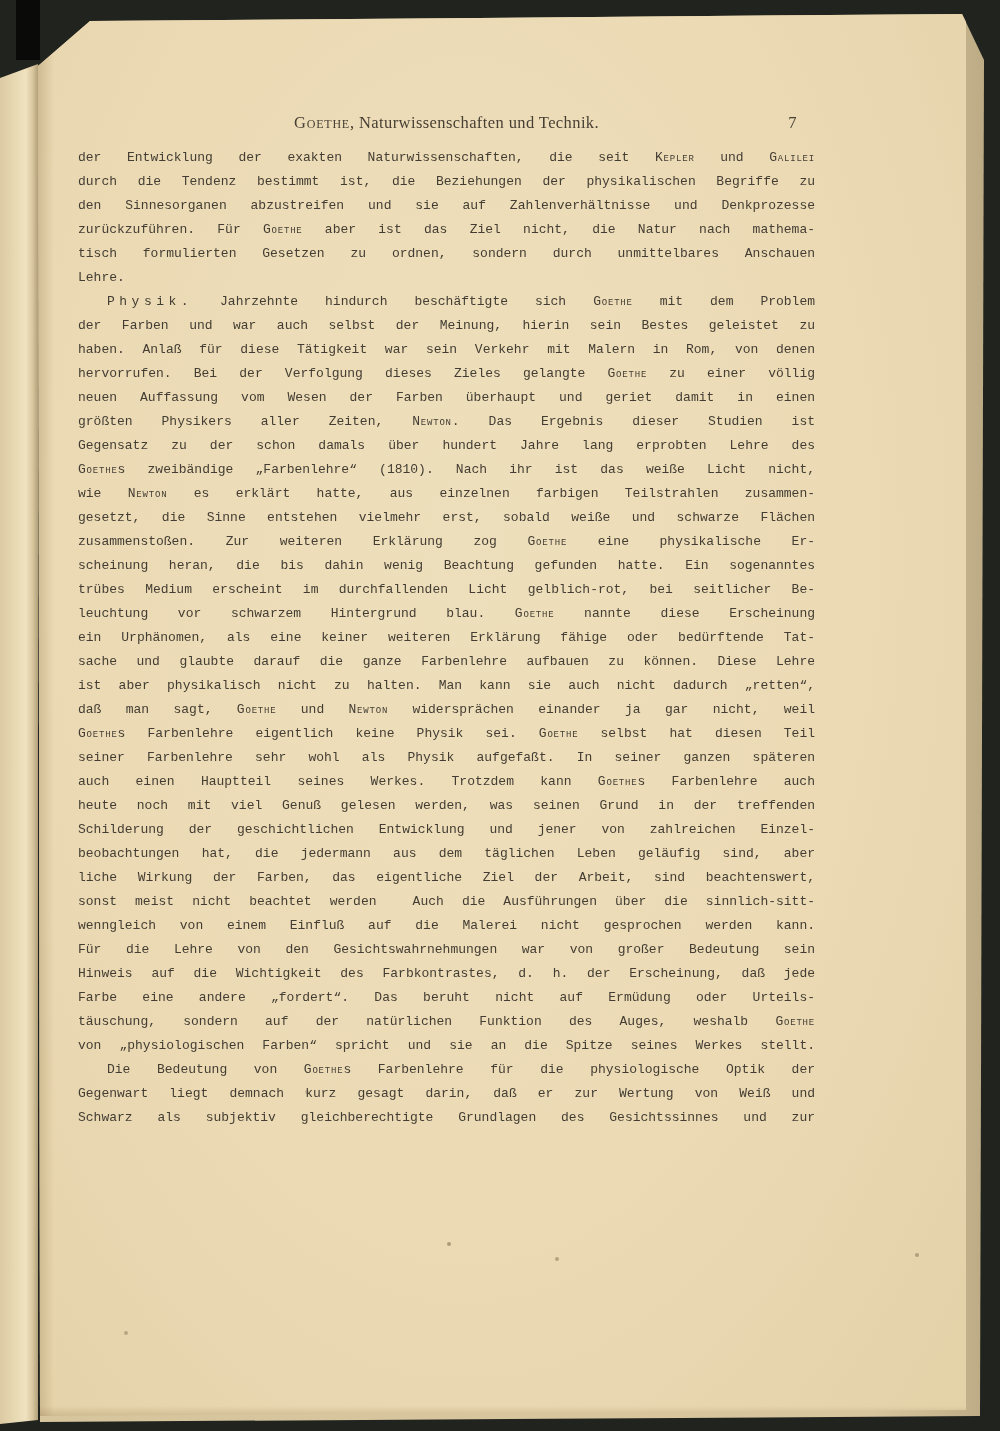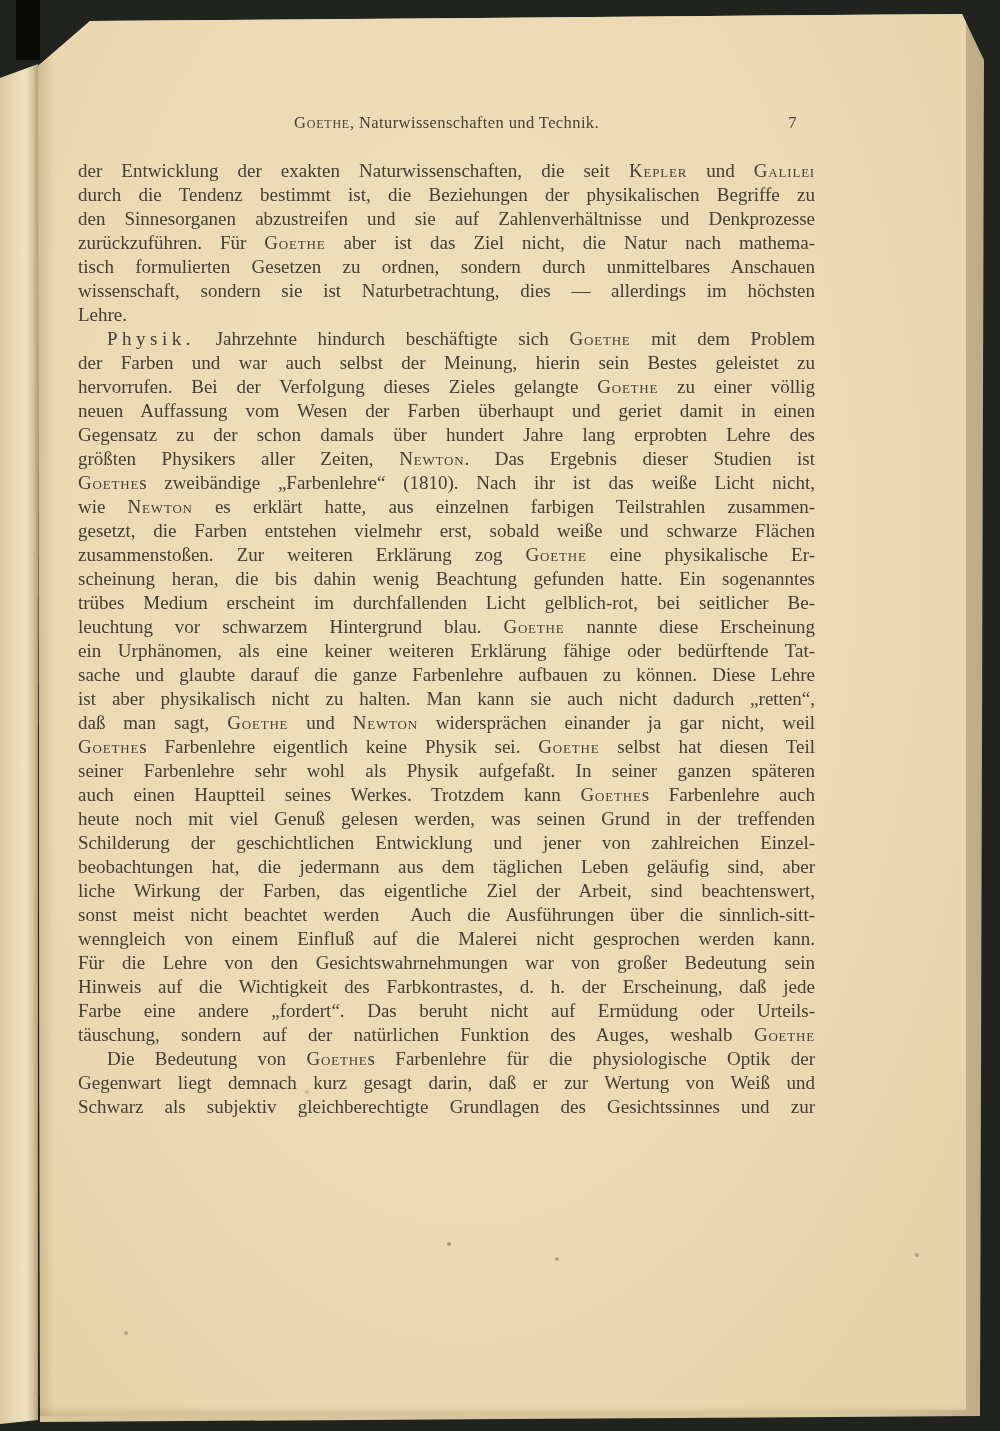--- a/index.html
+++ b/index.html
@@ -56,23 +56,24 @@
     text-align: center;
     font-size: 16.5px; line-height: 22px;
     letter-spacing: 0.4px;
     color: #473f34;
   }
   .running-head .page-num {
     position: absolute; right: 18px; top: 0;
   }
 
   .textblock {
-    position: absolute; left: 78px; top: 159px; width: 737px;
-    font-size: 19px; line-height: 24px;
+    position: absolute; left: 78px; top: 146px; width: 737px;
+    font-size: 13px; line-height: 24px;
     color: #433d33;
+    font-family: Liberation Mono, monospace;
   }
   .line {
     height: 24px; overflow: hidden;
     text-align: justify;
     -moz-text-align-last: justify;
     text-align-last: justify;
   }
   .line.endline { text-align-last: left; -moz-text-align-last: left; }
   .line.indent { text-indent: 29px; }
 
@@ -107,31 +108,31 @@
     <span class="head-title"><span class="sc">Goethe</span>, Naturwissenschaften und Technik.</span>
     <span class="page-num">7</span>
   </div>
 
   <div class="textblock">
       <div class="line">der Entwicklung der exakten Naturwissenschaften, die seit <span class="sc">Kepler</span> und <span class="sc">Galilei</span></div>
       <div class="line">durch die Tendenz bestimmt ist, die Beziehungen der physikalischen Begriffe zu</div>
       <div class="line">den Sinnesorganen abzustreifen und sie auf Zahlenverhältnisse und Denkprozesse</div>
       <div class="line">zurückzuführen.  Für <span class="sc">Goethe</span> aber ist das Ziel nicht, die Natur nach mathema-</div>
       <div class="line">tisch formulierten Gesetzen zu ordnen, sondern durch unmittelbares Anschauen</div>
-      <div class="line">wissenschaft, sondern sie ist Naturbetrachtung, dies — allerdings im höchsten</div>
       <div class="line endline">Lehre.</div>
       <div class="line indent"><span class="spaced">Physik.</span> Jahrzehnte hindurch beschäftigte sich <span class="sc">Goethe</span> mit dem Problem</div>
       <div class="line">der Farben und war auch selbst der Meinung, hierin sein Bestes geleistet zu</div>
+      <div class="line">haben.  Anlaß für diese Tätigkeit war sein Verkehr mit Malern in Rom, von denen</div>
       <div class="line">hervorrufen.  Bei der Verfolgung dieses Zieles gelangte <span class="sc">Goethe</span> zu einer völlig</div>
       <div class="line">neuen Auffassung vom Wesen der Farben überhaupt und geriet damit in einen</div>
+      <div class="line">größten Physikers aller Zeiten, <span class="sc">Newton</span>.  Das Ergebnis dieser Studien ist</div>
       <div class="line">Gegensatz zu der schon damals über hundert Jahre lang erprobten Lehre des</div>
-      <div class="line">größten Physikers aller Zeiten, <span class="sc">Newton</span>.  Das Ergebnis dieser Studien ist</div>
       <div class="line"><span class="sc">Goethe</span>s zweibändige „Farbenlehre“ (1810).  Nach ihr ist das weiße Licht nicht,</div>
       <div class="line">wie <span class="sc">Newton</span> es erklärt hatte, aus einzelnen farbigen Teilstrahlen zusammen-</div>
-      <div class="line">gesetzt, die Farben entstehen vielmehr erst, sobald weiße und schwarze Flächen</div>
+      <div class="line">gesetzt, die Sinne entstehen vielmehr erst, sobald weiße und schwarze Flächen</div>
       <div class="line">zusammenstoßen.  Zur weiteren Erklärung zog <span class="sc">Goethe</span> eine physikalische Er-</div>
       <div class="line">scheinung heran, die bis dahin wenig Beachtung gefunden hatte.  Ein sogenanntes</div>
       <div class="line">trübes Medium erscheint im durchfallenden Licht gelblich-rot, bei seitlicher Be-</div>
       <div class="line">leuchtung vor schwarzem Hintergrund blau.  <span class="sc">Goethe</span> nannte diese Erscheinung</div>
       <div class="line">ein Urphänomen, als eine keiner weiteren Erklärung fähige oder bedürftende Tat-</div>
       <div class="line">sache und glaubte darauf die ganze Farbenlehre aufbauen zu können. Diese Lehre</div>
       <div class="line">ist aber physikalisch nicht zu halten.  Man kann sie auch nicht dadurch „retten“,</div>
       <div class="line">daß man sagt, <span class="sc">Goethe</span> und <span class="sc">Newton</span> widersprächen einander ja gar nicht, weil</div>
       <div class="line"><span class="sc">Goethe</span>s Farbenlehre eigentlich keine Physik sei.  <span class="sc">Goethe</span> selbst hat diesen Teil</div>
       <div class="line">seiner Farbenlehre sehr wohl als Physik aufgefaßt.  In seiner ganzen späteren</div>
@@ -139,19 +140,20 @@
       <div class="line">heute noch mit viel Genuß gelesen werden, was seinen Grund in der treffenden</div>
       <div class="line">Schilderung der geschichtlichen Entwicklung und jener von zahlreichen Einzel-</div>
       <div class="line">beobachtungen hat, die jedermann aus dem täglichen Leben geläufig sind, aber</div>
       <div class="line">liche Wirkung der Farben, das eigentliche Ziel der Arbeit, sind beachtenswert,</div>
       <div class="line">sonst meist nicht beachtet werden&nbsp; Auch die Ausführungen über die sinnlich-sitt-</div>
       <div class="line">wenngleich von einem Einfluß auf die Malerei nicht gesprochen werden kann.</div>
       <div class="line">Für die Lehre von den Gesichtswahrnehmungen war von großer Bedeutung sein</div>
       <div class="line">Hinweis auf die Wichtigkeit des Farbkontrastes, d. h. der Erscheinung, daß jede</div>
       <div class="line">Farbe eine andere „fordert“.  Das beruht nicht auf Ermüdung oder Urteils-</div>
       <div class="line">täuschung, sondern auf der natürlichen Funktion des Auges, weshalb <span class="sc">Goethe</span></div>
+      <div class="line">von „physiologischen Farben“ spricht und sie an die Spitze seines Werkes stellt.</div>
       <div class="line indent">Die Bedeutung von <span class="sc">Goethe</span>s Farbenlehre für die physiologische Optik der</div>
       <div class="line">Gegenwart liegt demnach kurz gesagt darin, daß er zur Wertung von Weiß und</div>
       <div class="line">Schwarz als subjektiv gleichberechtigte Grundlagen des Gesichtssinnes und zur</div>
     </div>
 
   <div class="specks"></div>
 </div>
 
 </body></html>

